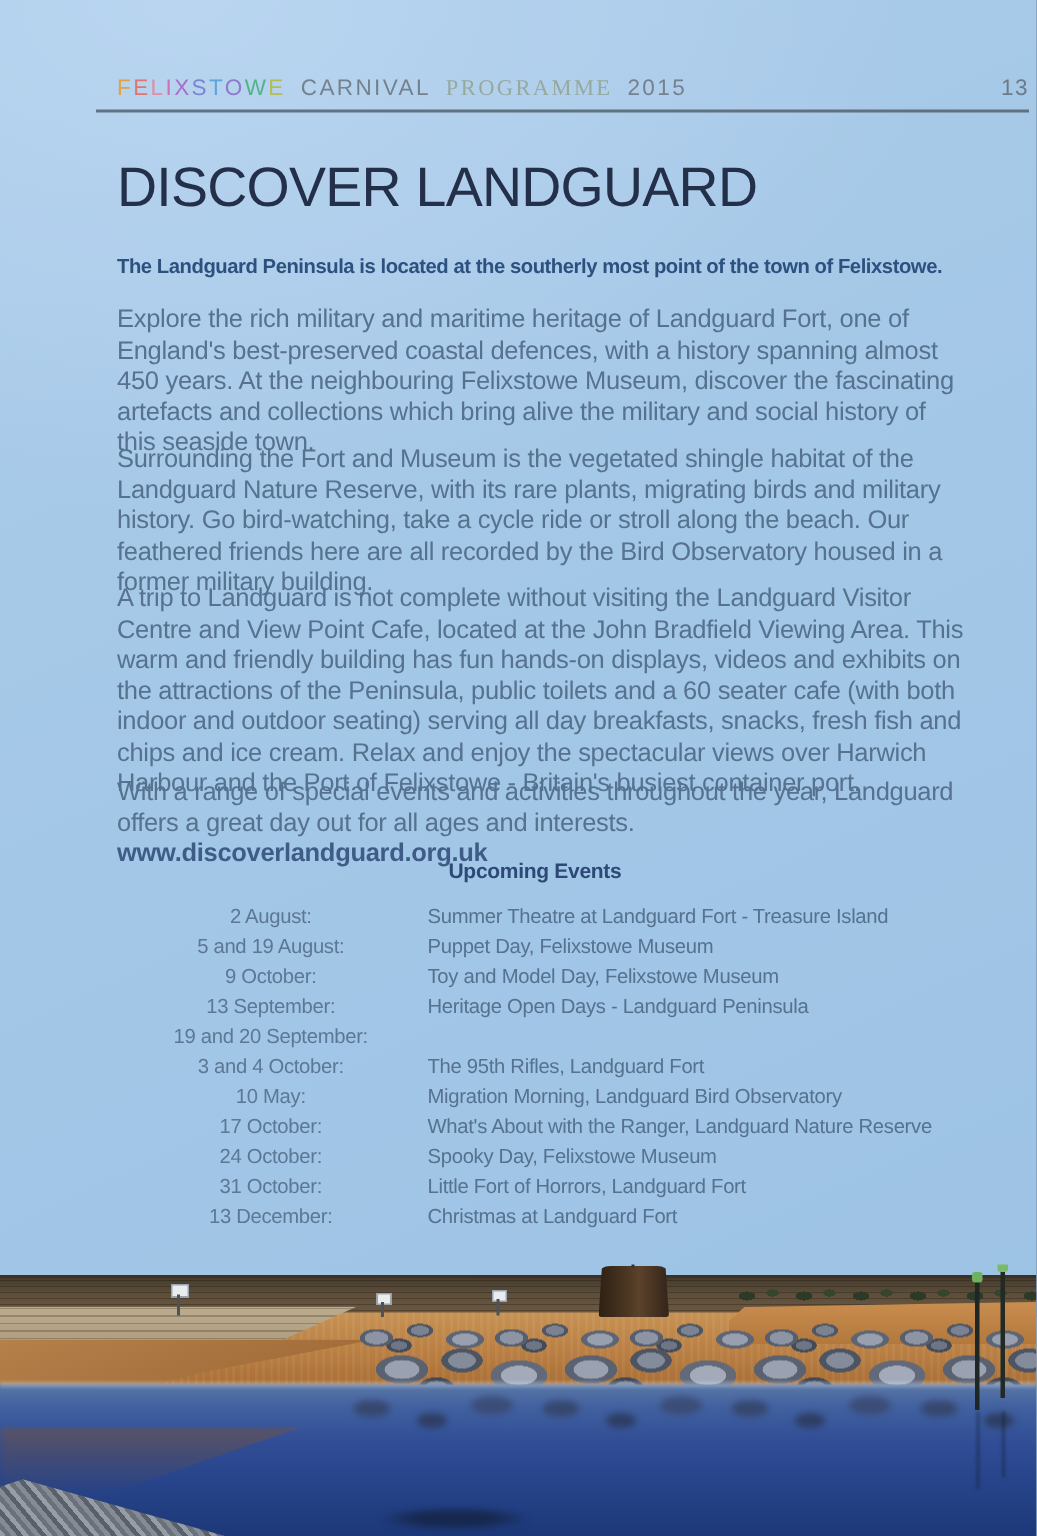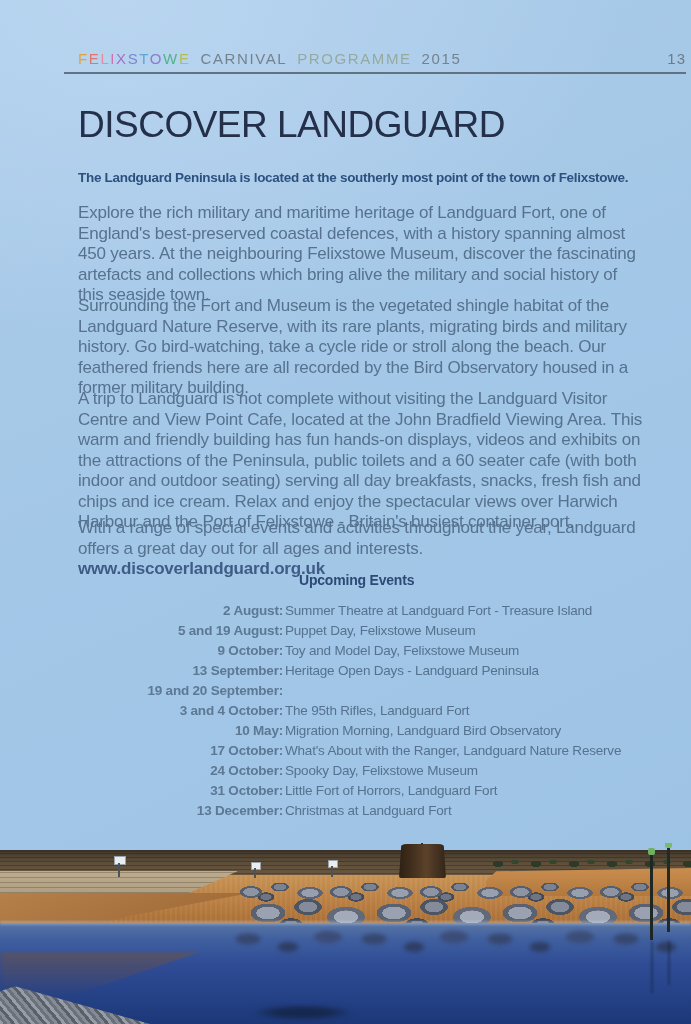--- a/index.html
+++ b/index.html
@@ -17,21 +17,21 @@
   }
   .content{position:absolute;inset:0;z-index:2;}
 
   
   .header{position:absolute;top:50px;left:64px;right:5px;}
   .header-row{display:flex;align-items:baseline;padding-left:14px;
     font-size:15px;letter-spacing:1.6px;color:#75828e;}
   .brand{white-space:pre;}
   .brand span{font-weight:500;}
   .hword{margin-left:10px;}
-  .hword.programme{color:#96a99e;}
+  .hword.programme{color:#96a99e;font-family:Liberation Serif, serif;}
   .pagenum{margin-left:auto;letter-spacing:1px;color:#6d7b88;}
   .header-rule{margin-top:5px;height:2px;background:#53616e;opacity:.85;}
 
   
   .title{
     position:absolute;top:104px;left:78px;
     font-size:37px;font-weight:400;letter-spacing:-0.5px;
     color:#242f4a;
   }
   .lead{
@@ -51,21 +51,21 @@
   .para .url{font-weight:700;color:#3f5c86;}
 
   
   .events-heading{
     position:absolute;top:572px;left:299px;
     font-size:14px;font-weight:700;letter-spacing:-0.2px;color:#2d4a76;
   }
   .events-list{position:absolute;top:601px;left:78px;right:10px;}
   .ev-row{display:flex;height:20px;line-height:20px;
     font-size:13.5px;letter-spacing:-0.2px;color:#56728f;white-space:nowrap;}
-  .ev-date{width:205px;text-align:right;flex:0 0 auto;color:#5d7894;font-weight:bold;}
+  .ev-date{width:205px;text-align:center;flex:0 0 auto;color:#5d7894;}
   .ev-title{margin-left:2px;flex:1 1 auto;overflow:visible;}
 
   
   .photo{position:absolute;left:0;right:0;top:843px;height:181px;z-index:1;overflow:hidden;}
   .photo *{position:absolute;}
   .seawall{left:0;right:0;top:7px;height:26px;
     background:
       repeating-linear-gradient(0deg, rgba(20,15,8,.28) 0 1px, rgba(0,0,0,0) 1px 4px),
       linear-gradient(#463b2d,#5d4e3a 40%,#6d5a42 100%);
     border-top:2px solid #3a3128;}

